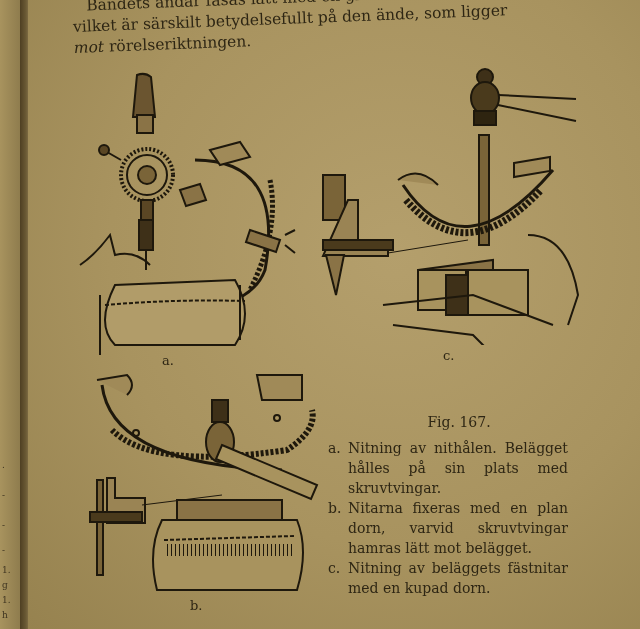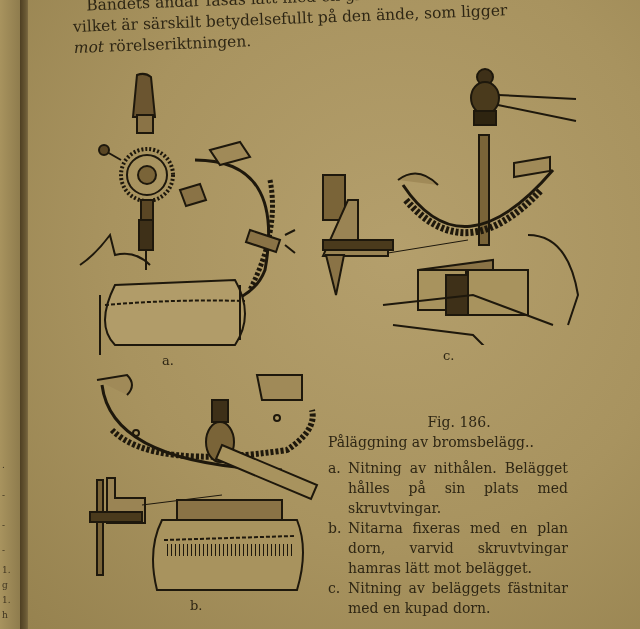--- a/index.html
+++ b/index.html
@@ -166,22 +166,21 @@
       <path d="M105 130 l105 0 l0 20 l-105 0 z" fill="#8a7346"></path>
       <path d="M90 150 l135 0 q12 30 0 70 l-140 0 q-10 -40 5 -70 z" fill="#a8935e"></path>
       <path d="M92 170 l130 -4" stroke-dasharray="4 2"></path>
       <path d="M95 180 l125 0" stroke-width="12" stroke-dasharray="1 3"></path>
     </g>
   </svg>
   <span class="fig-label" style="left:118px; top:228px;">b.</span>
 </div>
 
 <div class="caption">
-  <div class="fignum">Fig. 186.</div>
-  <div class="title">Påläggning av bromsbelägg..</div>
+  <div class="fignum">Fig. 167.</div>
   <ol>
     <li>
       <span class="marker">a.</span>
       <span class="txt">Nitning av nithålen. Belägget hålles på sin plats med skruvtvingar.</span>
     </li>
     <li>
       <span class="marker">b.</span>
       <span class="txt">Nitarna fixeras med en plan dorn, varvid skruvtvingar hamras lätt mot belägget.</span>
     </li>
     <li>

